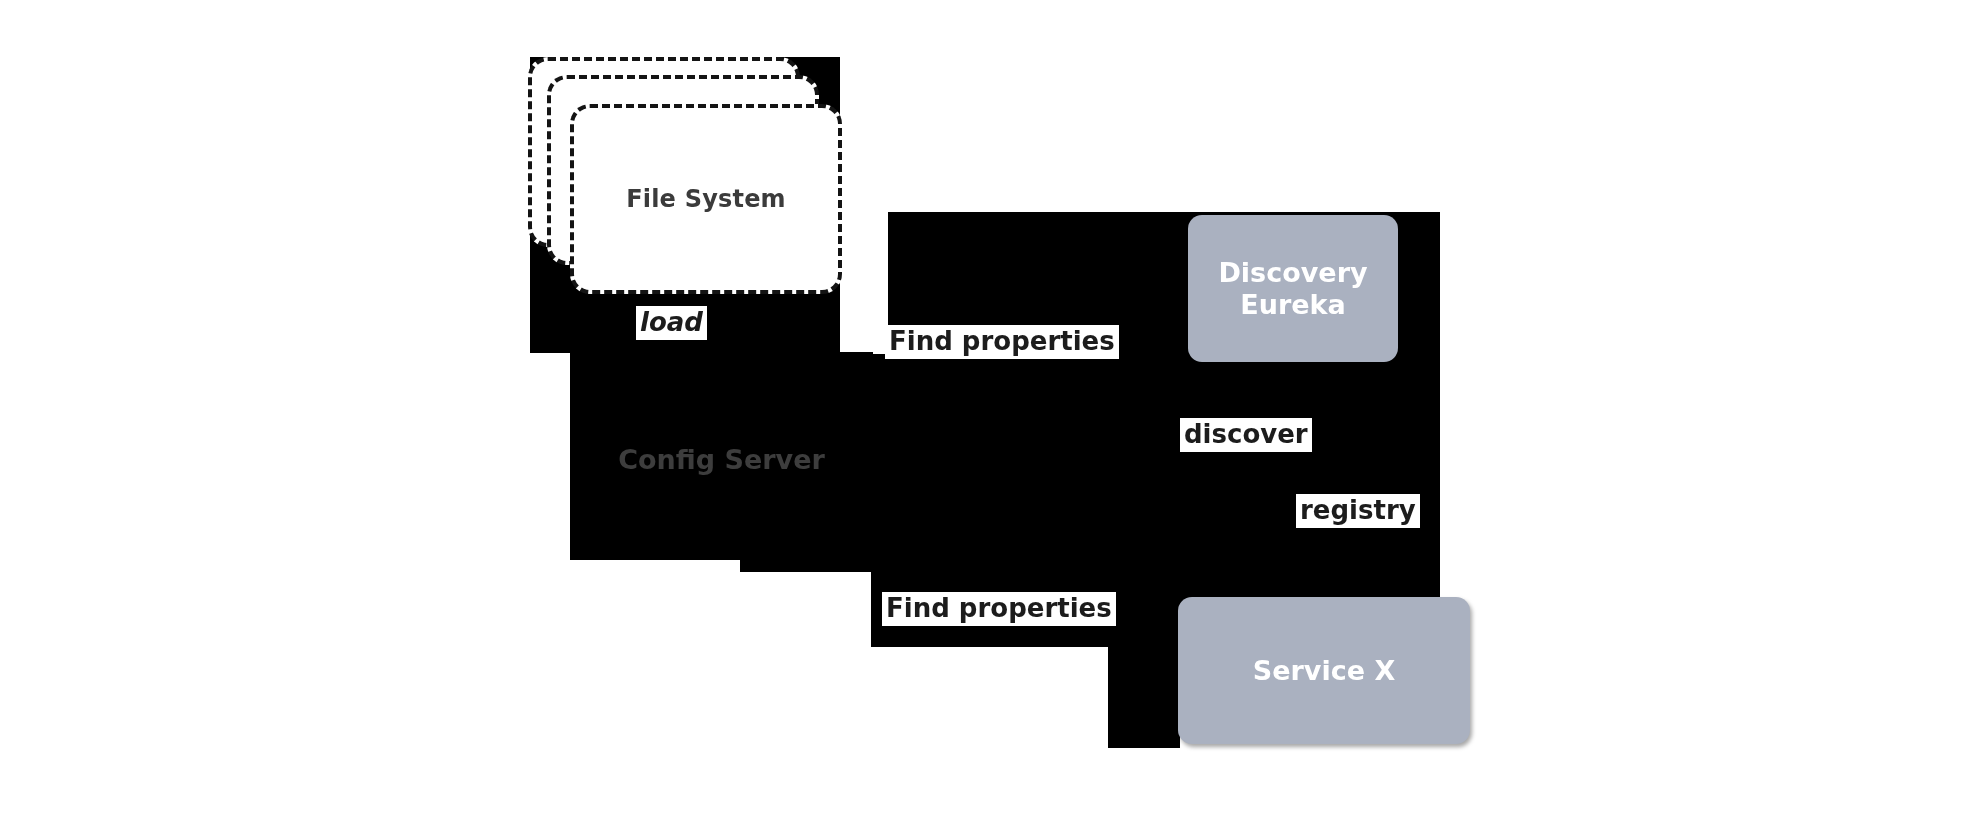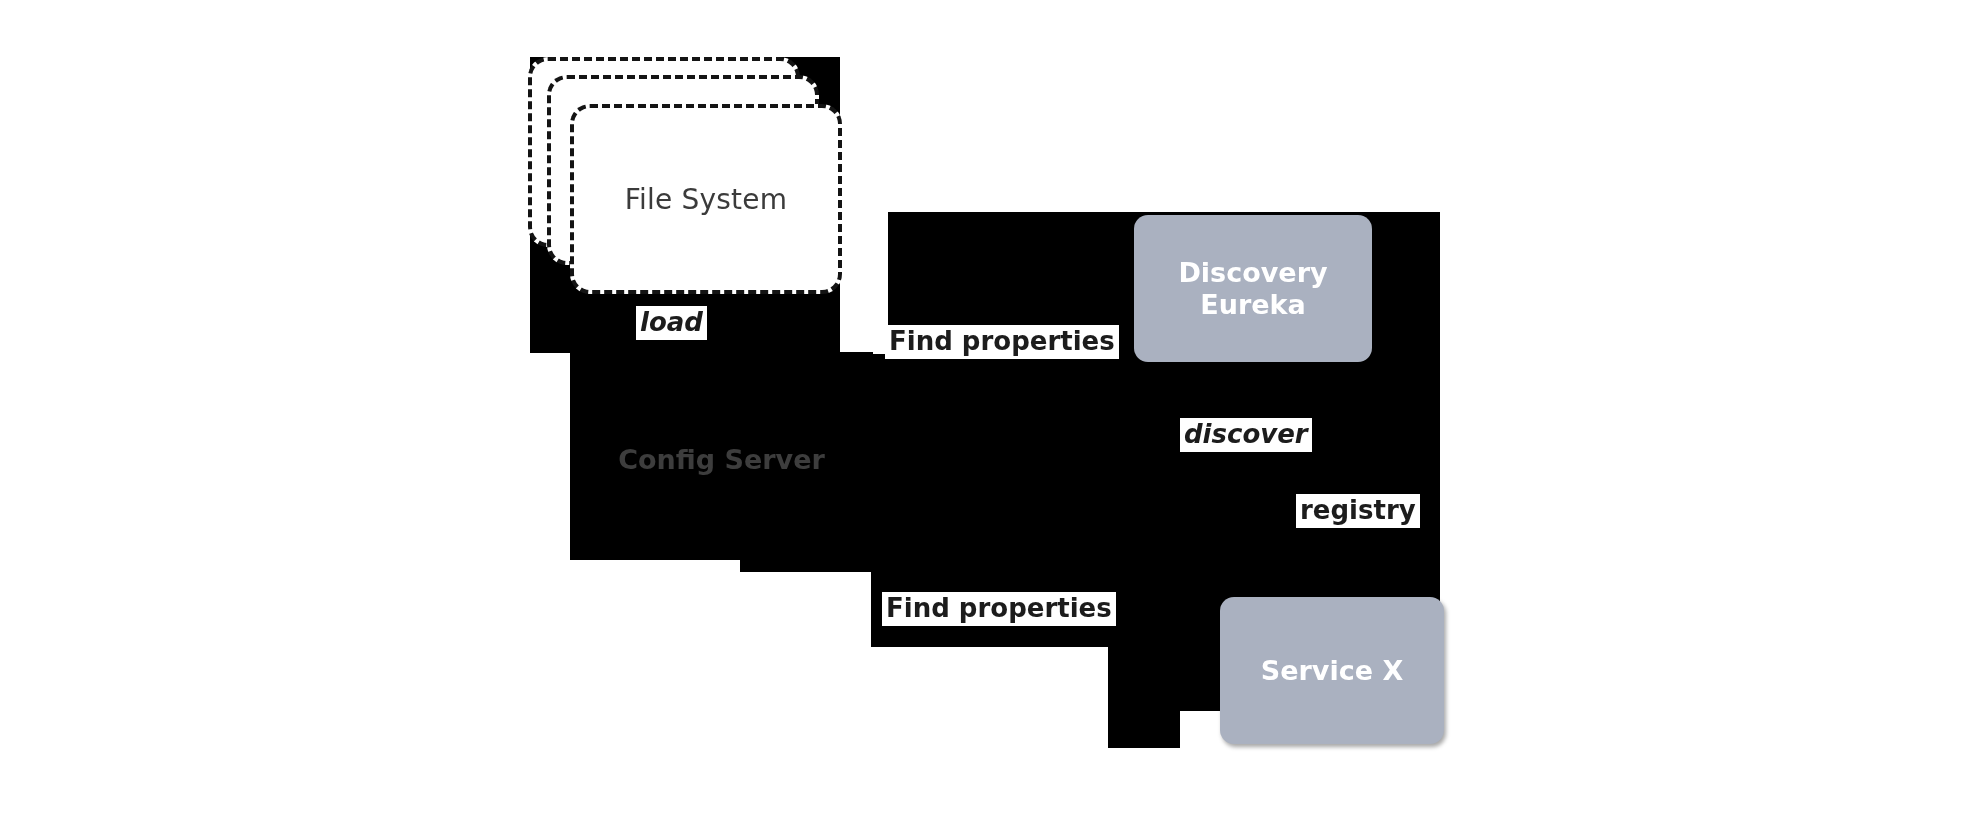--- a/index.html
+++ b/index.html
@@ -38,22 +38,22 @@
 
   .fs-label {
     position: absolute;
     left: 570px;
     top: 104px;
     width: 272px;
     height: 190px;
     display: flex;
     align-items: center;
     justify-content: center;
-    font-size: 28px;
-    font-weight: normal;
+    font-size: 24px;
+    font-weight: bold;
     color: #3b3b3b;
     z-index: 9;
     letter-spacing: 0.2px;
   }
 
   
   .config-box {
     position: absolute;
     left: 570px;
     top: 352px;
@@ -84,22 +84,22 @@
     align-items: center;
     justify-content: center;
     color: #ffffff;
     font-size: 27px;
     font-weight: bold;
     line-height: 1.18;
     text-align: center;
     z-index: 14;
     box-shadow: 2px 3px 4px rgba(0,0,0,0.35);
   }
-  .svc-discovery { left: 1134px; top: 215px; width: 238px; height: 147px; }
-  .svc-servicex  { left: 1220px; top: 597px; width: 224px; height: 147px; }
+  .svc-discovery { left: 1188px; top: 215px; width: 210px; height: 147px; }
+  .svc-servicex  { left: 1178px; top: 597px; width: 292px; height: 147px; }
 
   
   .edge-label {
     position: absolute;
     background: #ffffff;
     color: #1c1c1c;
     font-size: 26px;
     font-weight: bold;
     padding: 1px 4px;
     white-space: nowrap;
@@ -148,19 +148,19 @@
   </div>
 
   <div class="svc-box svc-servicex">
     <span>Service X</span>
   </div>
 
   <div class="edge-label" style="left:636px; top:306px;font-style:italic;">load</div>
 
   <div class="edge-label" style="left:885px; top:325px;">Find properties</div>
 
-  <div class="edge-label" style="left:1180px; top:418px;font-style:italic;">discover</div>
+  <div class="edge-label" style="left:1180px; top:418px;">discover</div>
 
   <div class="edge-label" style="left:1296px; top:494px;">registry</div>
 
   <div class="edge-label" style="left:882px; top:592px;">Find properties</div>
 
 </div>
 
 </body></html>

